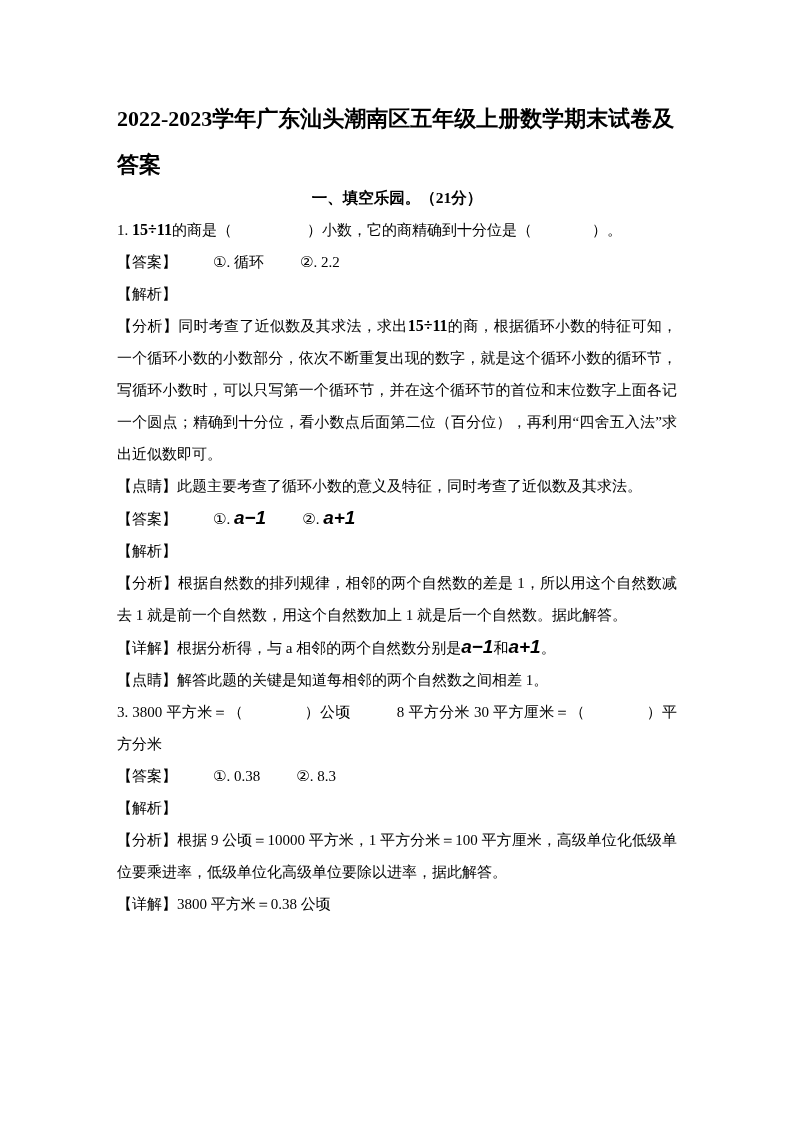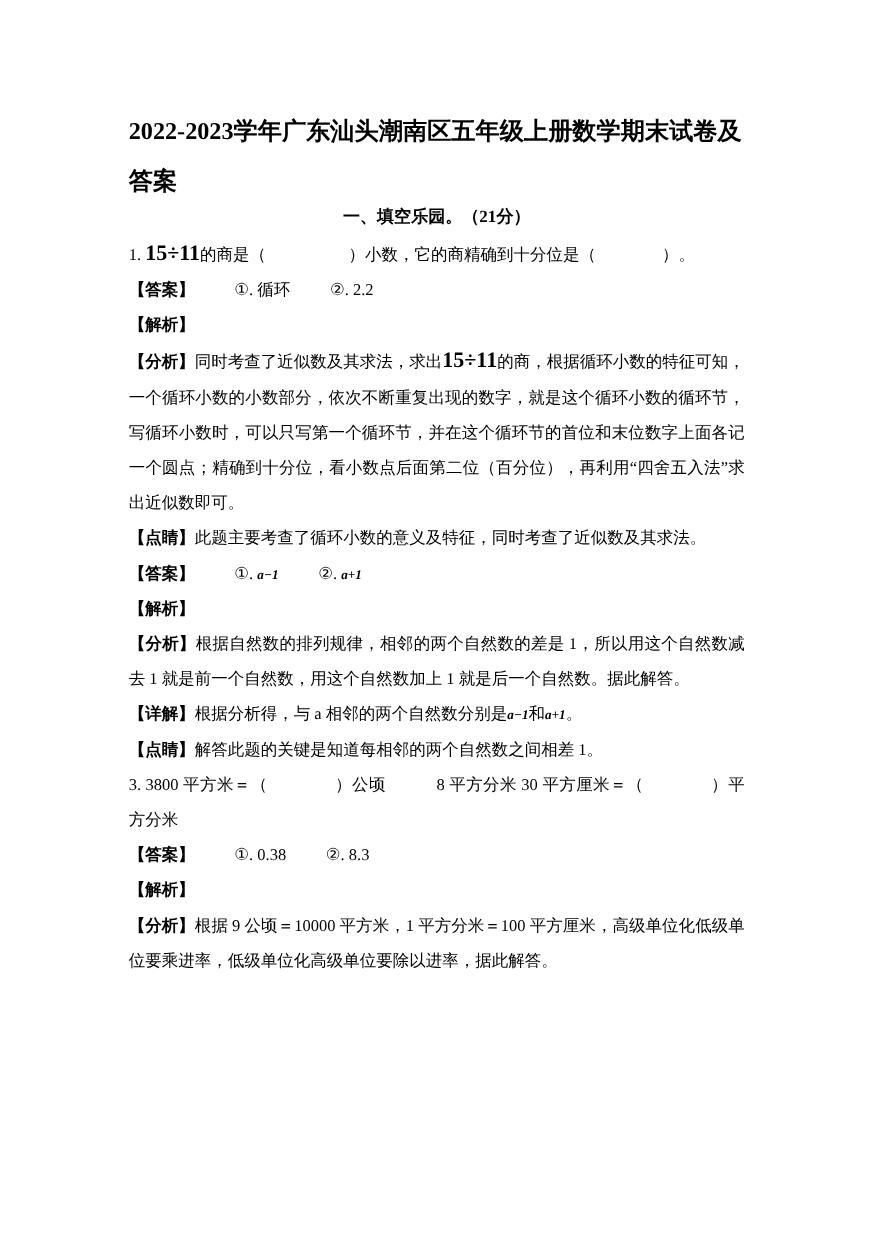--- a/index.html
+++ b/index.html
@@ -35,33 +35,33 @@
     text-align: center;
   }
   p.line {
     margin: 0;
     font-size: 15px;
     line-height: 32px;
     text-align: justify;
     word-break: break-all;
   }
   .lbl {
-    font-weight: bold;
+    font-weight: normal;
   }
   .qnum { }
   .formula {
     font-family: "Liberation Serif", "DejaVu Serif", serif;
     font-weight: bold;
-    font-size: 20px;
+    font-size: 16px;
   }
   .formula-it {
-    font-family: Liberation Serif, serif;
+    font-family: Liberation Sans, sans-serif;
     font-weight: bold;
     font-style: italic;
-    font-size: 12px;
+    font-size: 19px;
   }
   .ans-item { margin-left: 36px; }
   .mt-xs  { margin-top: 1px; }
   .mt-sm  { margin-top: 3px; }
   .mt-q1  { margin-top: 5px; }
   .mt-md  { margin-top: 12px; }
   .mt-lg  { margin-top: 35px; }
   .mt-d2  { margin-top: 5px; }
 </style>
 </head>
@@ -111,14 +111,17 @@
   </p>
   <p class="line">
     <span class="lbl">【答案】</span><span class="ans-item">①. 0.38</span><span class="ans-item">②. 8.3</span>
   </p>
   <p class="line">
     <span class="lbl">【解析】</span>
   </p>
   <p class="line">
     <span class="lbl">【分析】</span><span>根据 9 公顷＝10000 平方米，1 平方分米＝100 平方厘米，高级单位化低级单位要乘进率，低级单位化高级单位要除以进率，据此解答。</span>
   </p>
+  <p class="line">
+    <span class="lbl">【详解】</span><span>3800 平方米＝0.38 公顷</span>
+  </p>
 
 </div>
 
 </body></html>

